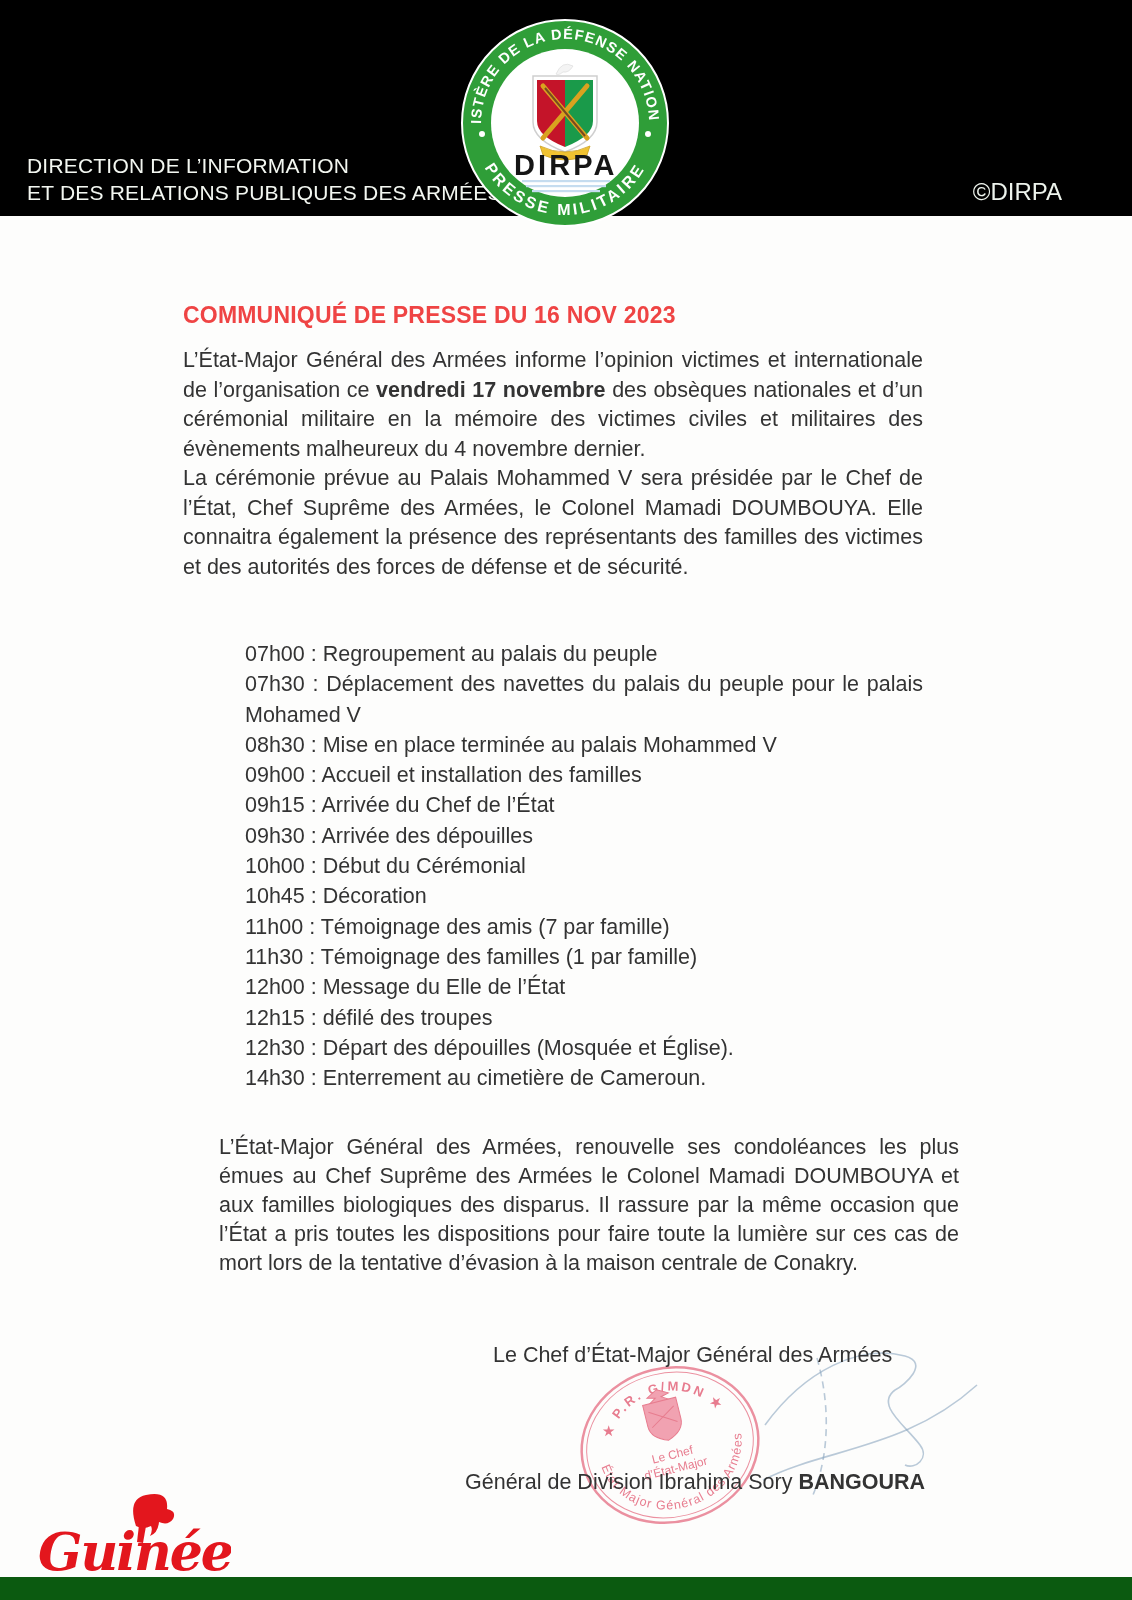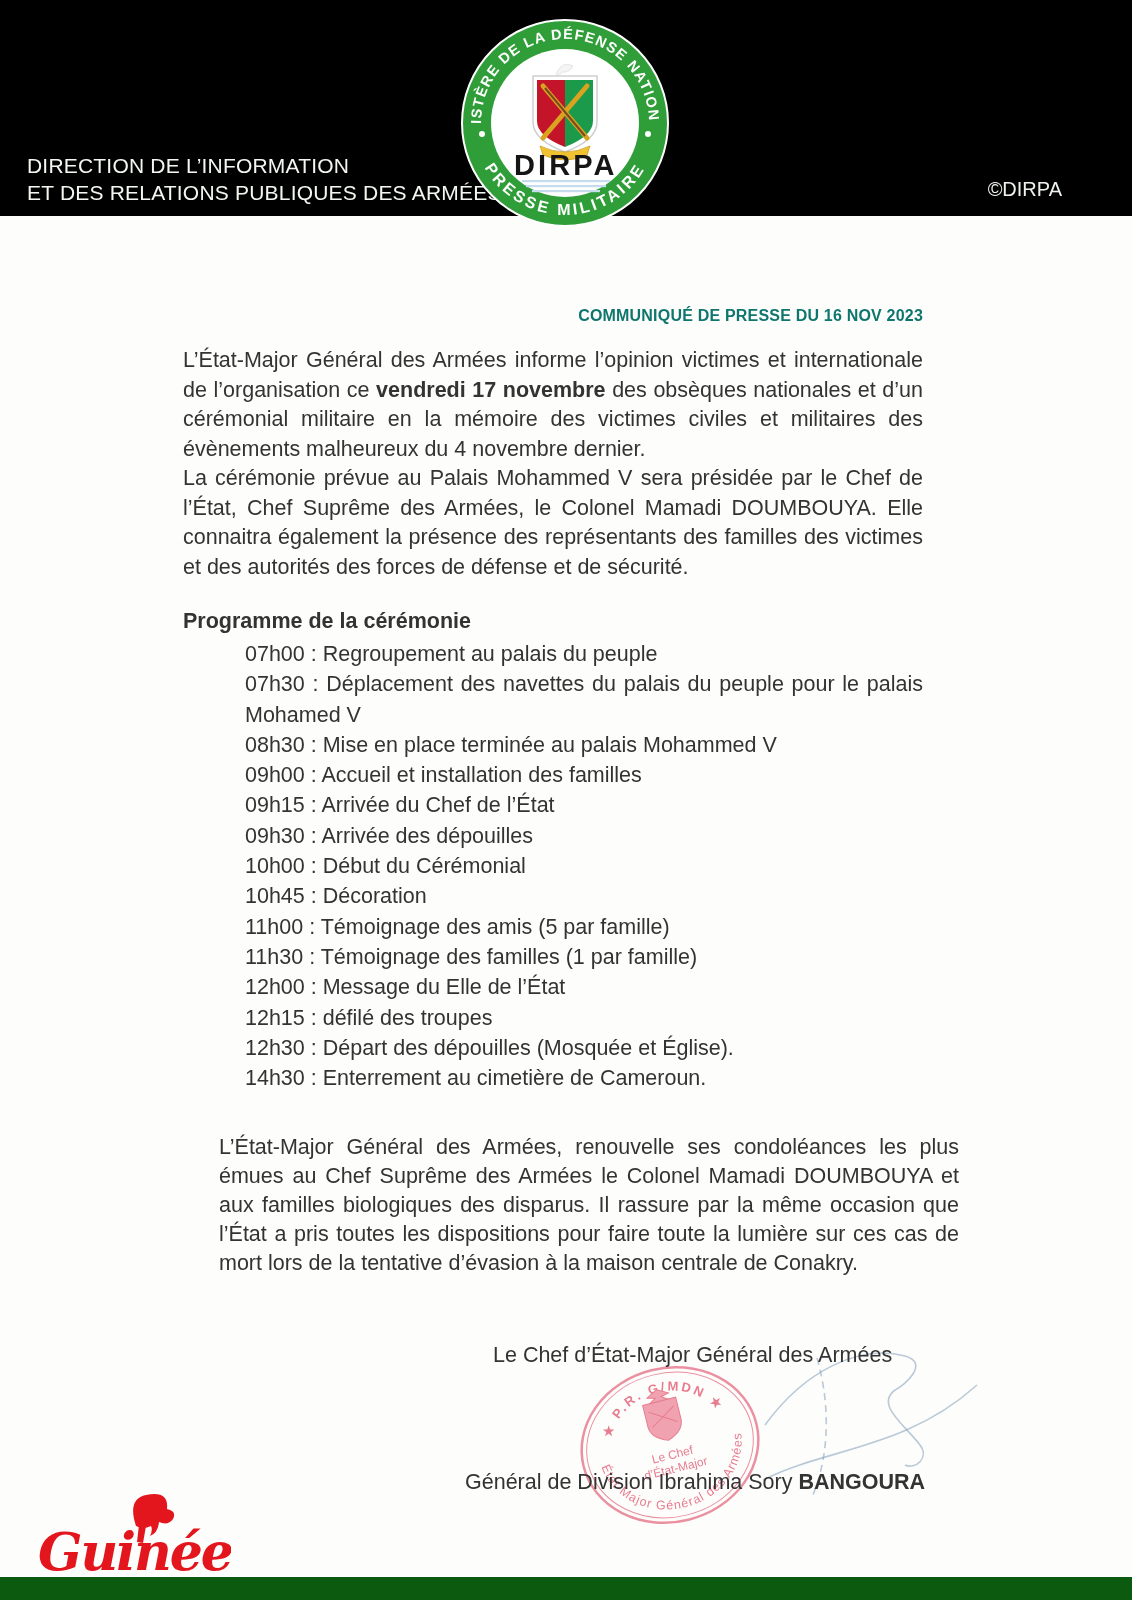--- a/index.html
+++ b/index.html
@@ -6,27 +6,27 @@
   body {
     width:1132px; height:1600px; position:relative;
     background:#ffffff;
     font-family:"Liberation Sans", sans-serif;
   }
   .page { position:absolute; inset:0; width:1132px; height:1600px; background:#fdfdfc; overflow:hidden; }
 
   
   .topbar { position:absolute; left:0; top:0; width:1132px; height:216px; background:#000000; }
   .org { position:absolute; left:27px; top:152px; color:#f3f7f1; font-size:21px; line-height:27px; letter-spacing:.2px; }
-  .copyright { position:absolute; right:70px; top:178px; color:#edf3ec; font-size:20px; }
+  .copyright { position:absolute; right:70px; top:178px; color:#edf3ec; font-size:24px; }
 
   .logo { position:absolute; left:460px; top:18px; width:210px; height:210px; z-index:3; }
 
   
   .column { position:absolute; left:183px; width:740px; color:#333333; font-size:21.5px; line-height:29.5px; }
-  .doc-title { top:301px; text-align:right; font-weight:bold; font-size:16px; letter-spacing:.2px; color:#0f766e; }
+  .doc-title { top:301px; text-align:left; font-weight:bold; font-size:23px; letter-spacing:.2px; color:#ef4444; }
   .paras { top:346px; text-align:justify; }
   .paras p { margin:0; }
   .prog-heading { top:607px; font-weight:bold; }
   .prog-list { top:639px; padding-left:62px; width:678px; line-height:30.3px; }
   .prog-item { text-align:left; }
   .prog-item.wrap { text-align:justify; }
   .closing { top:1133px; text-align:justify; line-height:29px;margin-left:36px; }
   .role-line { top:1341px; padding-left:310px; z-index:4; }
   .signatory { top:1468px; padding-left:282px; z-index:4; }
   .signatory .strong { font-weight:bold; }
@@ -86,32 +86,31 @@
     </svg>
   </div>
 
   <div class="column doc-title">COMMUNIQUÉ DE PRESSE DU 16 NOV 2023</div>
 
   <div class="column paras">
     <p><span>L’État-Major Général des Armées informe l’opinion victimes et internationale de l’organisation ce </span><b>vendredi 17 novembre</b><span> des obsèques nationales et d’un cérémonial militaire en la mémoire des victimes civiles et militaires des évènements malheureux du 4 novembre dernier.</span></p>
     <p>La cérémonie prévue au Palais Mohammed V sera présidée par le Chef de l’État, Chef Suprême des Armées, le Colonel Mamadi DOUMBOUYA. Elle connaitra également la présence des représentants des familles des victimes et des autorités des forces de défense et de sécurité.</p>
   </div>
 
-  <div class="column prog-heading">Programme de la cérémonie</div>
 
   <div class="column prog-list">
     <div class="prog-item">07h00 : Regroupement au palais du peuple</div>
     <div class="prog-item wrap">07h30 : Déplacement des navettes du palais du peuple pour le palais Mohamed V</div>
     <div class="prog-item">08h30 : Mise en place terminée au palais Mohammed V</div>
     <div class="prog-item">09h00 : Accueil et installation des familles</div>
     <div class="prog-item">09h15 : Arrivée du Chef de l’État</div>
     <div class="prog-item">09h30 : Arrivée des dépouilles</div>
     <div class="prog-item">10h00 : Début du Cérémonial</div>
     <div class="prog-item">10h45 : Décoration</div>
-    <div class="prog-item">11h00 : Témoignage des amis (5 par famille)</div>
+    <div class="prog-item">11h00 : Témoignage des amis (7 par famille)</div>
     <div class="prog-item">11h30 : Témoignage des familles (1 par famille)</div>
     <div class="prog-item">12h00 : Message du Elle de l’État</div>
     <div class="prog-item">12h15 : défilé des troupes</div>
     <div class="prog-item">12h30 : Départ des dépouilles (Mosquée et Église).</div>
     <div class="prog-item">14h30 : Enterrement au cimetière de Cameroun.</div>
   </div>
 
   <div class="column closing">L’État-Major Général des Armées, renouvelle ses condoléances les plus émues au Chef Suprême des Armées le Colonel Mamadi DOUMBOUYA et aux familles biologiques des disparus. Il rassure par la même occasion que l’État a pris toutes les dispositions pour faire toute la lumière sur ces cas de mort lors de la tentative d’évasion à la maison centrale de Conakry.</div>
 
   <div class="column role-line">Le Chef d’État-Major Général des Armées</div>

